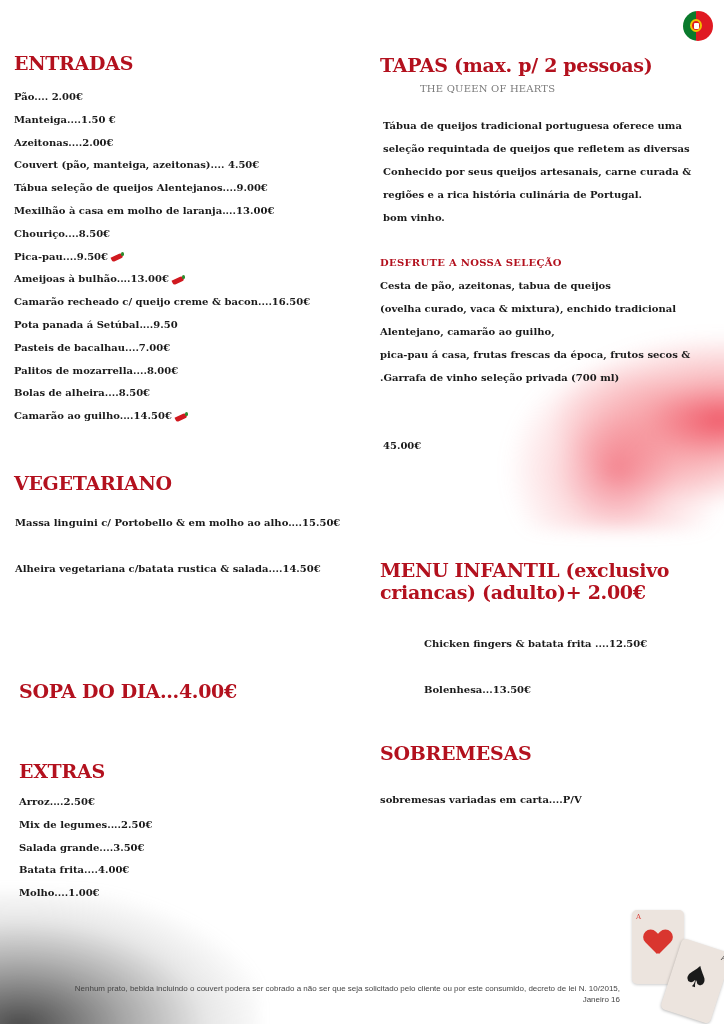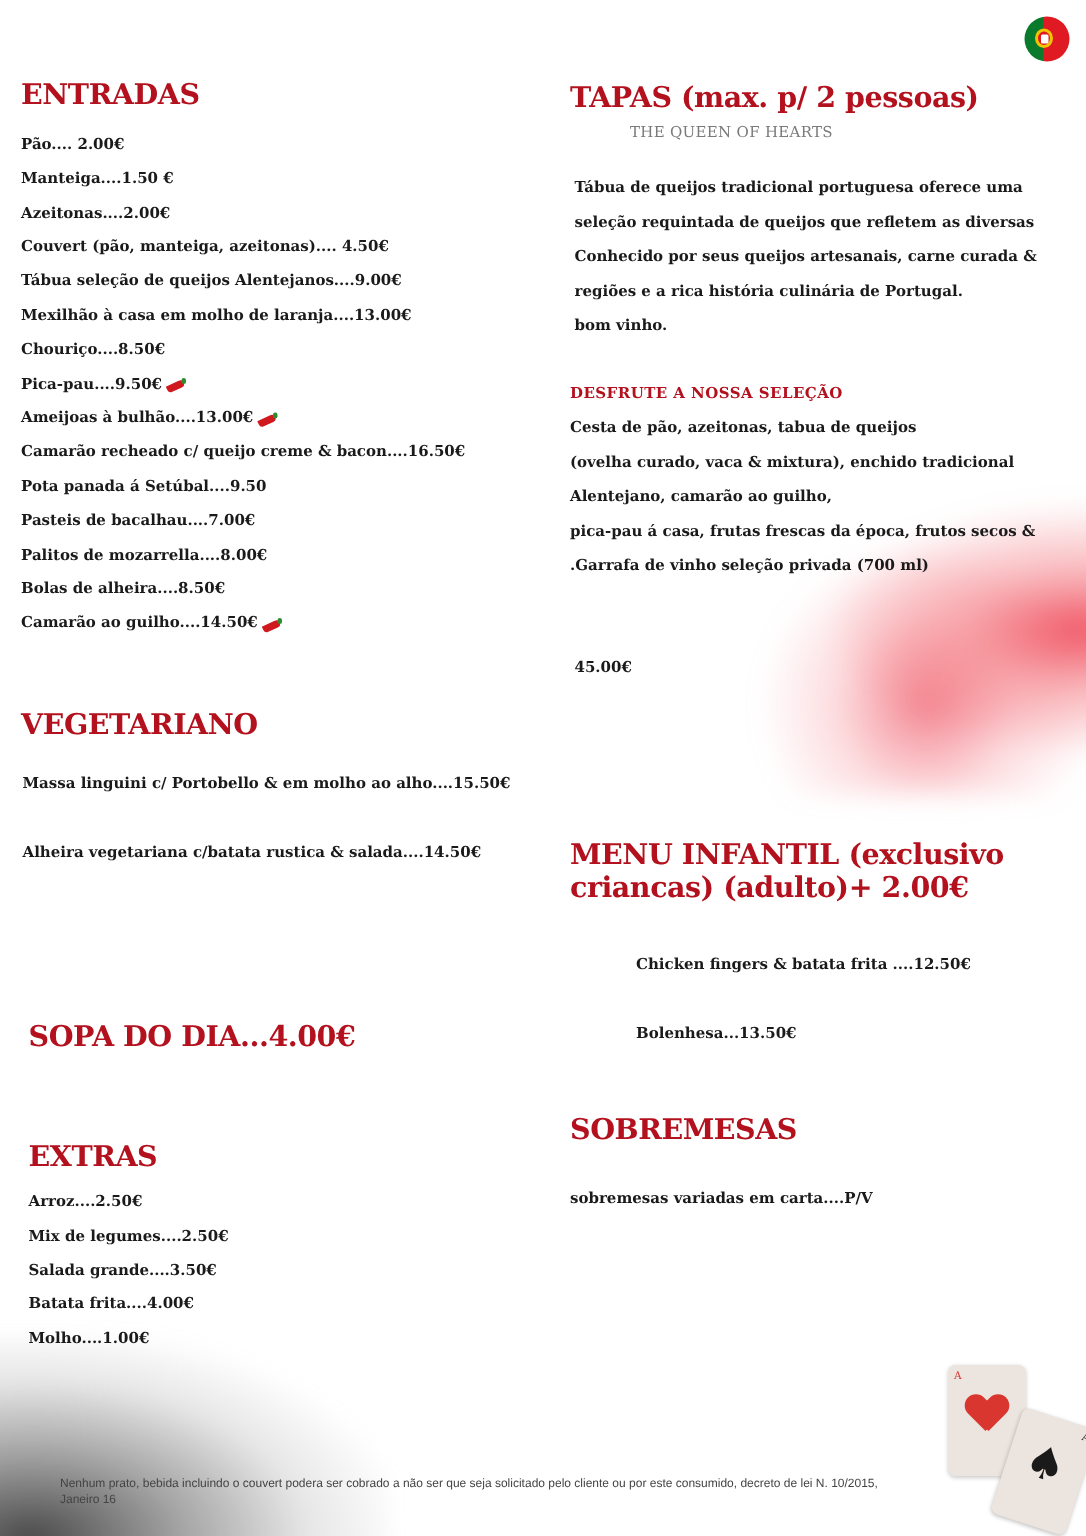--- a/index.html
+++ b/index.html
@@ -54,21 +54,21 @@
   .chili::before {
     content: ""; position: absolute; left: 0; top: 3px; width: 12px; height: 5px;
     background: #d0191f; border-radius: 0 6px 6px 6px; transform: rotate(-25deg);
   }
   .chili::after {
     content: ""; position: absolute; left: 10px; top: 0px; width: 3px; height: 4px; background: #2e8b2e; border-radius: 2px;
   }
   .price-single { position: absolute; font-size: 10px; font-weight: bold; }
 
   .footer {
-    position: absolute; left: 40px; top: 983px; width: 580px; text-align: left;
+    position: absolute; left: 40px; top: 983px; width: 580px; text-align: right;
     font-family: "Liberation Sans", sans-serif; font-size: 8px; color: #444; line-height: 11px;
   }
 
   .cards { position: absolute; left: 630px; top: 908px; width: 94px; height: 116px; }
   .card1 {
     position: absolute; left: 2px; top: 2px; width: 52px; height: 74px; border-radius: 5px;
     background: #ece4de; box-shadow: 0 1px 3px rgba(0,0,0,0.2);
   }
   .card1 .heart {
     position: absolute; left: 12px; top: 20px; width: 28px; height: 28px;

